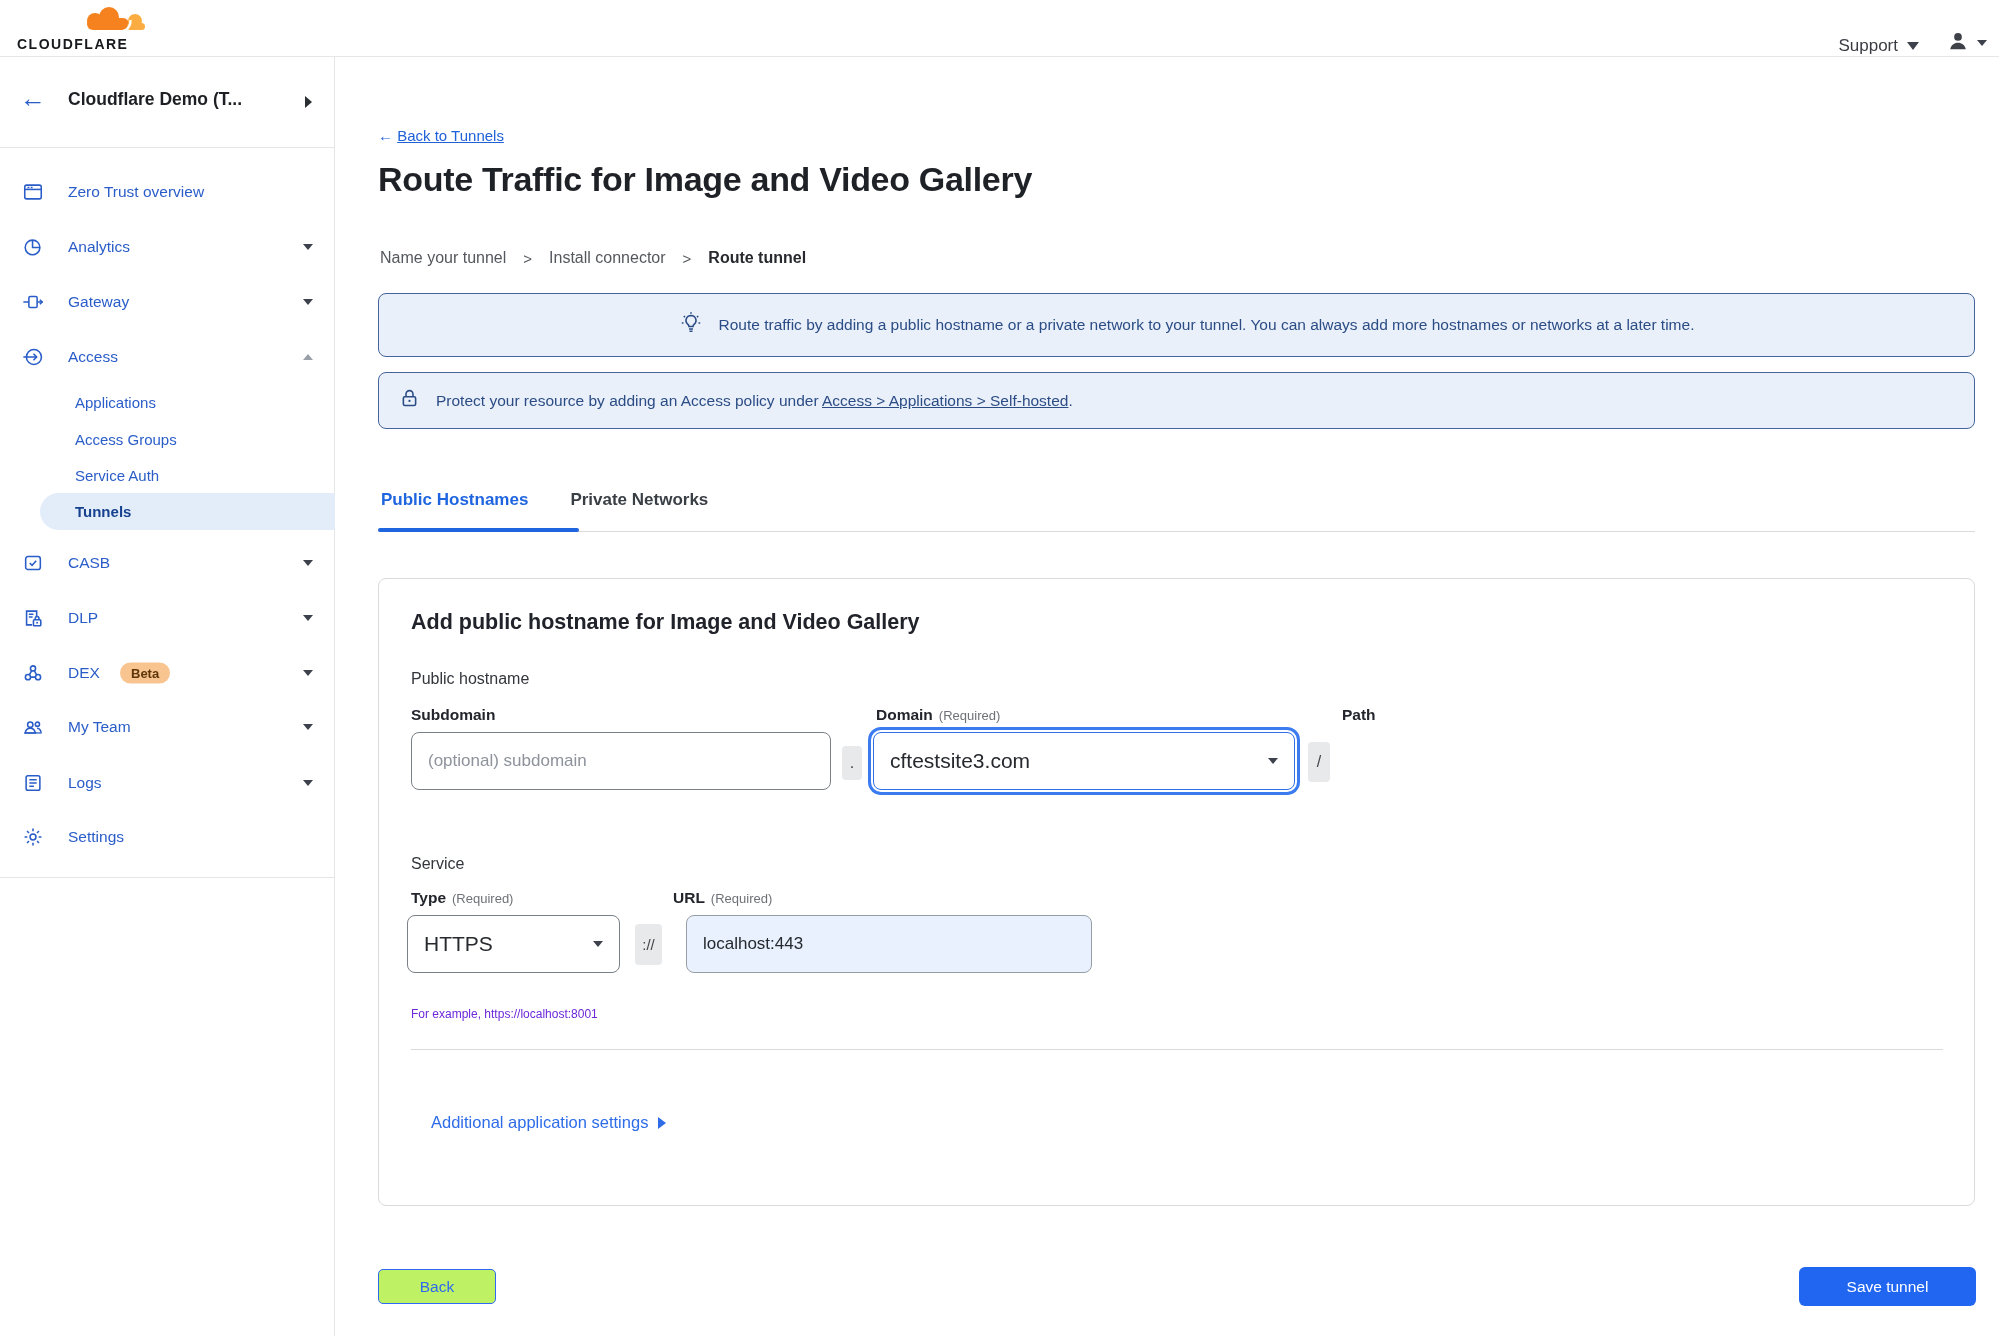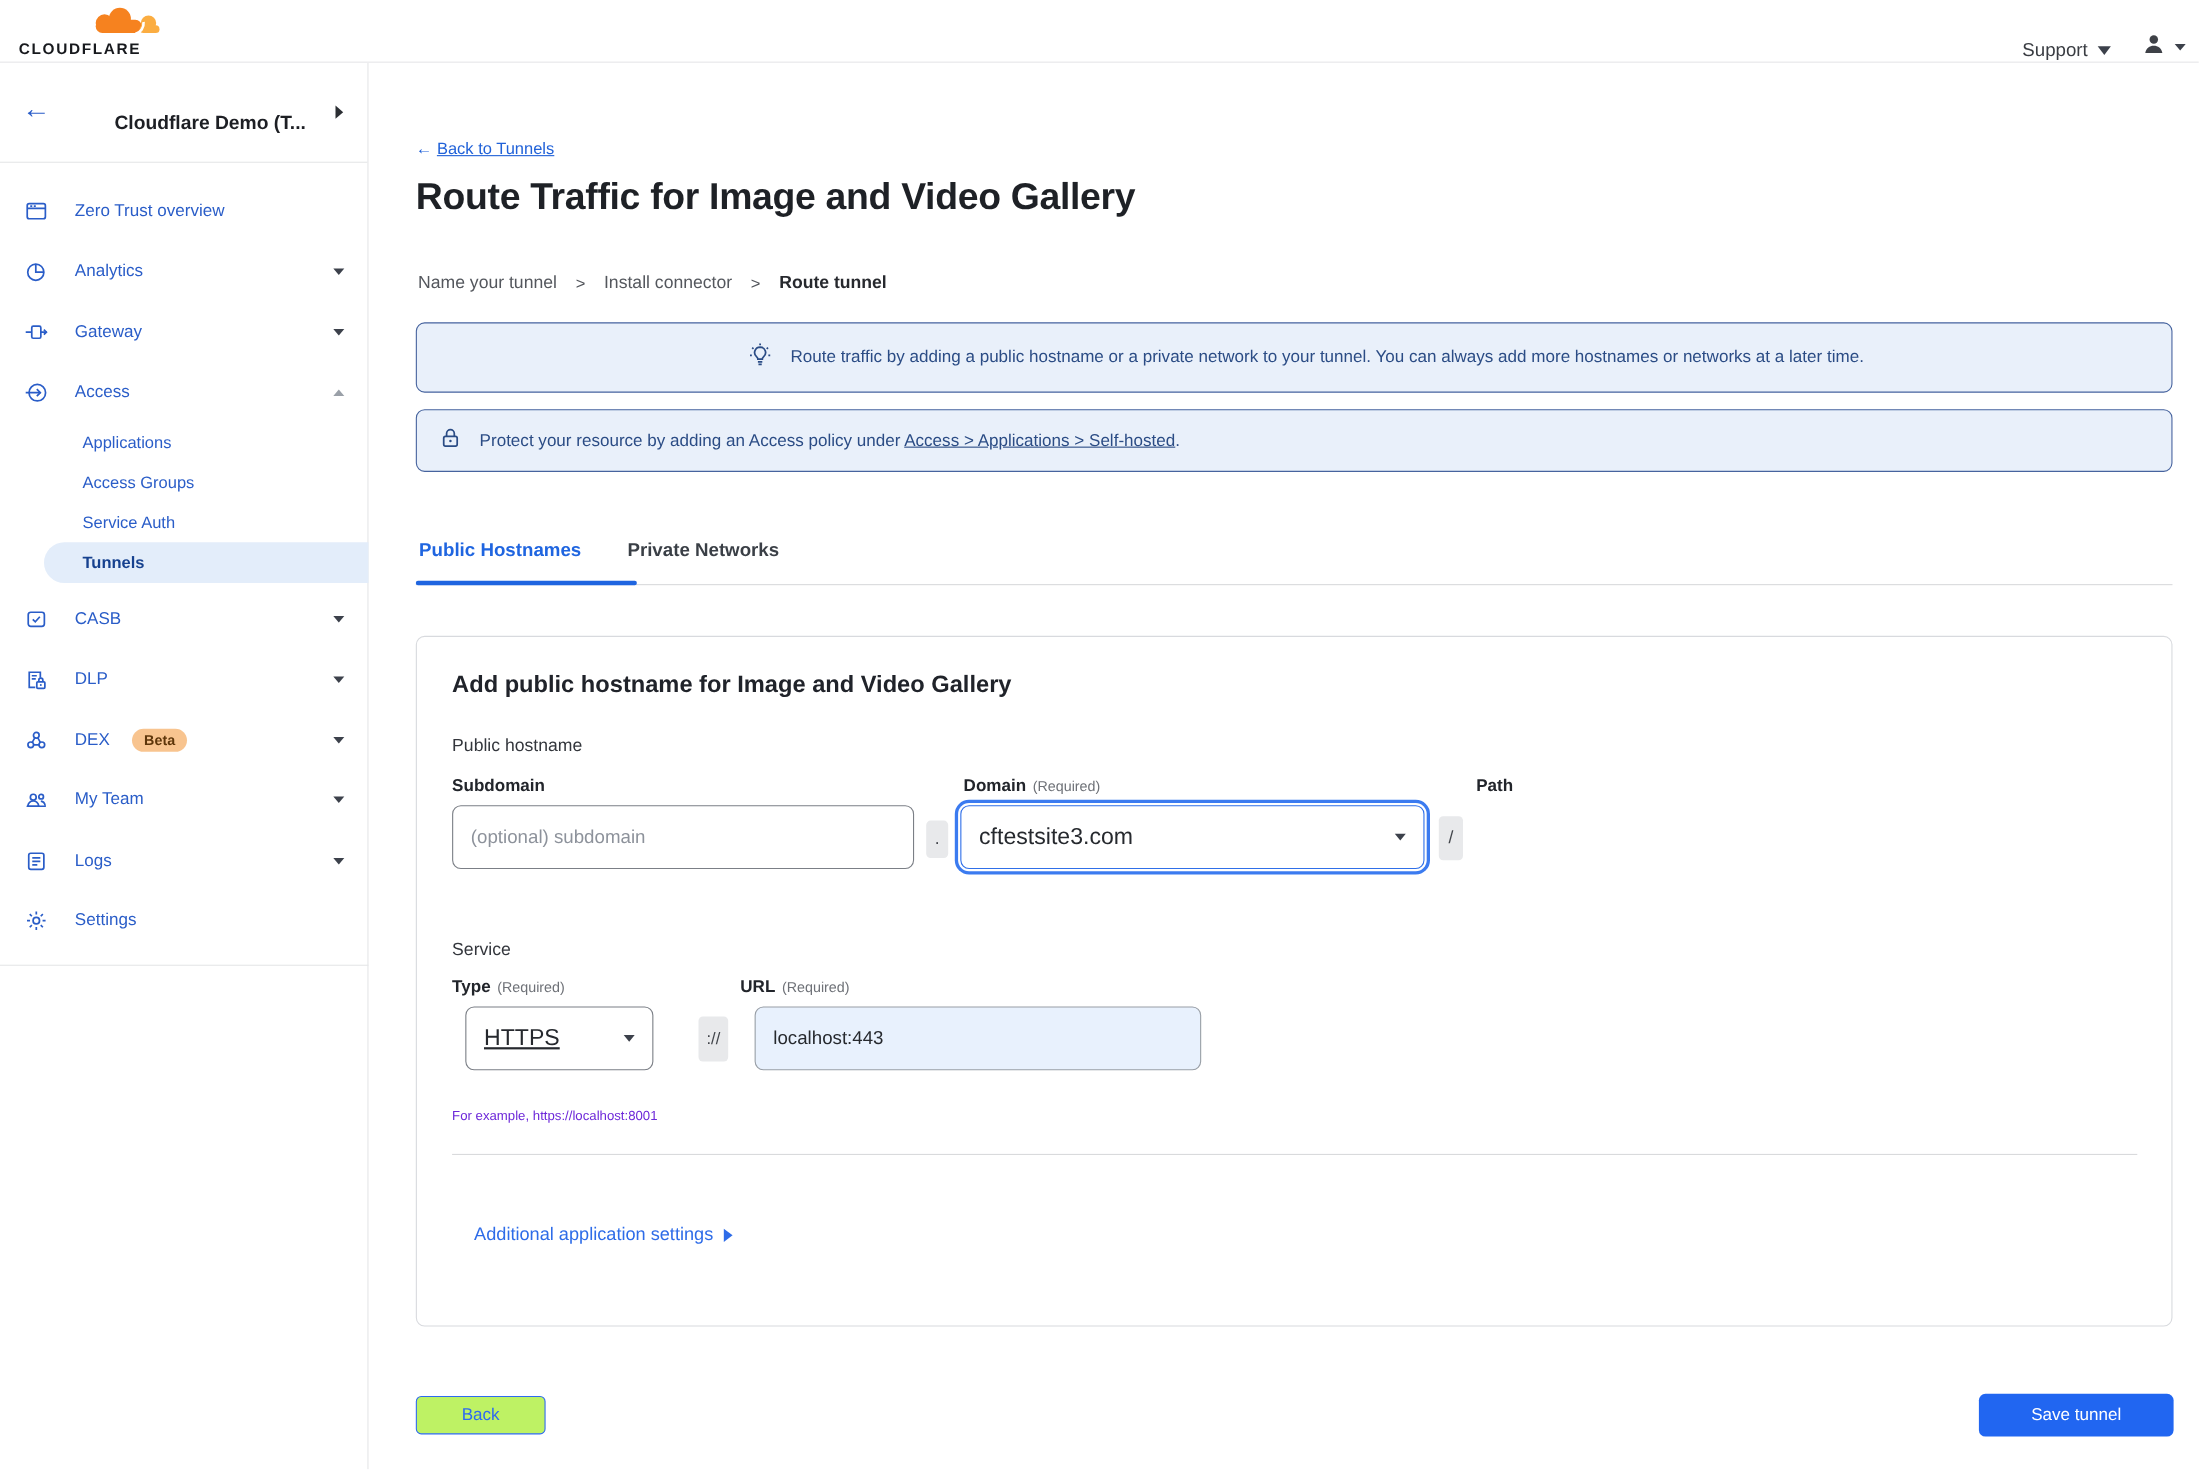--- a/index.html
+++ b/index.html
@@ -17,21 +17,21 @@
   .avatar-wrap { display:flex; align-items:center; gap:8px; cursor:pointer; }
   .caret-down { width:0; height:0; border-left:6px solid transparent; border-right:6px solid transparent; border-top:8px solid #3c414b; }
   .caret-down.sm { border-left-width:5px; border-right-width:5px; border-top-width:6px; }
   .caret-up { width:0; height:0; border-left:5px solid transparent; border-right:5px solid transparent; border-bottom:6px solid #9aa0a8; }
   .chev-right { width:0; height:0; border-top:6px solid transparent; border-bottom:6px solid transparent; border-left:7px solid #2b2e33; }
 
   
   #sidebar { position:absolute; left:0; top:57px; width:335px; height:1279px; background:#fff; border-right:1px solid #e5e6e8; z-index:4; }
   #team-row { position:absolute; left:0; top:0; width:100%; height:91px; border-bottom:1px solid #e5e6e8; }
   #team-back { position:absolute; left:20px; top:28px; font-size:26px; color:#2a5dc8; line-height:1; cursor:pointer; }
-  #team-name { position:absolute; left:68px; top:44px; font-size:17.5px; font-weight:700; color:#1d1f24;margin-left:36px; }
+  #team-name { position:absolute; left:68px; top:32px; font-size:17.5px; font-weight:700; color:#1d1f24; }
   #team-chevron { position:absolute; right:22px; top:39px; }
   .nav-item { position:absolute; left:0; width:335px; height:54px; display:flex; align-items:center; cursor:pointer; }
   .nav-item .nicon { position:absolute; left:20px; width:26px; display:flex; justify-content:center; color:#2a5dc8; }
   .nav-item .nlabel { position:absolute; left:68px; font-size:15.5px; color:#2a5dc8; }
   .nav-item .ncaret { position:absolute; right:22px; }
   .nav-sub { position:absolute; left:0; width:335px; height:36px; display:flex; align-items:center; cursor:pointer; }
   .nav-sub .nlabel { position:absolute; left:75px; font-size:15px; color:#2a5dc8; }
   .nav-sub.active { }
   .pill { position:absolute; left:40px; right:0; top:0; height:37px; background:#e3edfa; border-radius:19px 0 0 19px; }
   .nav-sub.active .nlabel { left:75px; font-weight:700; color:#16418f; z-index:1; }
@@ -77,21 +77,21 @@
   #lbl-domain { left:497px; top:127px; }
   #lbl-path { left:963px; top:127px; }
   #input-subdomain { left:32px; top:153px; width:420px; }
   #chip-dot { left:463px; top:167px; width:20px; height:34px; }
   #select-domain { left:494px; top:153px; width:422px; }
   #chip-slash { left:929px; top:163px; width:22px; height:40px; }
   #input-path { left:963px; top:153px; width:416px; }
 
   #lbl-type { left:32px; top:310px; }
   #lbl-url { left:294px; top:310px; }
-  #select-type { left:44px; top:336px; width:171px;text-decoration:underline; }
+  #select-type { left:28px; top:336px; width:213px; }
   #chip-scheme { left:256px; top:345px; width:27px; height:41px; font-size:15px; }
   #input-url { left:307px; top:336px; width:406px; background:#e8f1fd; border-color:#989ea6; }
 
   #url-example { position:absolute; left:32px; top:428px; font-size:12px; color:#6d28d9; }
   #card-divider { position:absolute; left:32px; top:470px; width:1532px; height:1px; background:#d9dadc; }
   #additional-link { position:absolute; left:52px; top:534px; font-size:16.5px; color:#2e6ce8; cursor:pointer; display:flex; align-items:center; gap:10px; }
   .tri-right { width:0; height:0; border-top:6px solid transparent; border-bottom:6px solid transparent; border-left:8px solid #2e6ce8; }
 
   
   #btn-back { position:absolute; left:43px; top:1212px; width:118px; height:35px; background:#bef264; border:1px solid #2e6af0; border-radius:5px; color:#2e6af0; font-size:15.5px; font-family:"Liberation Sans", sans-serif; cursor:pointer; }

